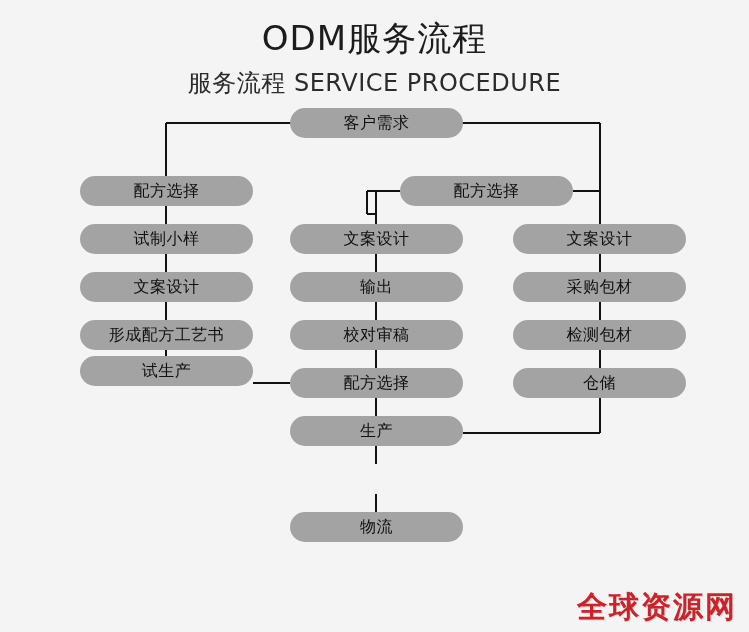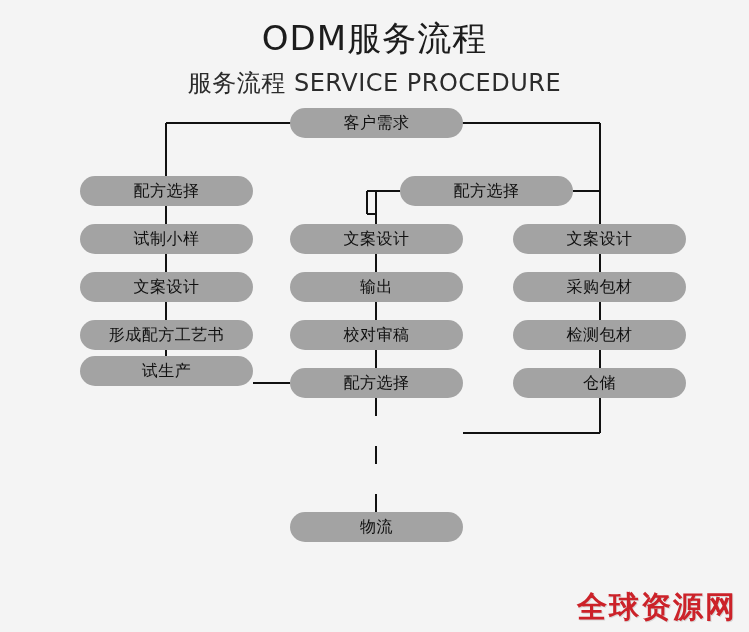--- a/index.html
+++ b/index.html
@@ -138,20 +138,21 @@
   <div class="node col-left" style="top:176px">配方选择</div>
   <div class="node col-left" style="top:224px">试制小样</div>
   <div class="node col-left" style="top:272px">文案设计</div>
   <div class="node col-left" style="top:320px">形成配方工艺书</div>
   <div class="node col-left" style="top:356px">试生产</div>
 
   <div class="node col-mid" style="top:224px">文案设计</div>
   <div class="node col-mid" style="top:272px">输出</div>
   <div class="node col-mid" style="top:320px">校对审稿</div>
   <div class="node col-mid" style="top:368px">配方选择</div>
+  <div class="node col-mid" style="top:416px">生产</div>
   <div class="node col-mid" style="top:512px">物流</div>
 
   <div class="node col-right" style="top:224px">文案设计</div>
   <div class="node col-right" style="top:320px">检测包材</div>
   <div class="node col-right" style="top:272px">采购包材</div>
   <div class="node col-right" style="top:368px">仓储</div>
 
   <div class="watermark">全球资源网</div>
 
 </div>

